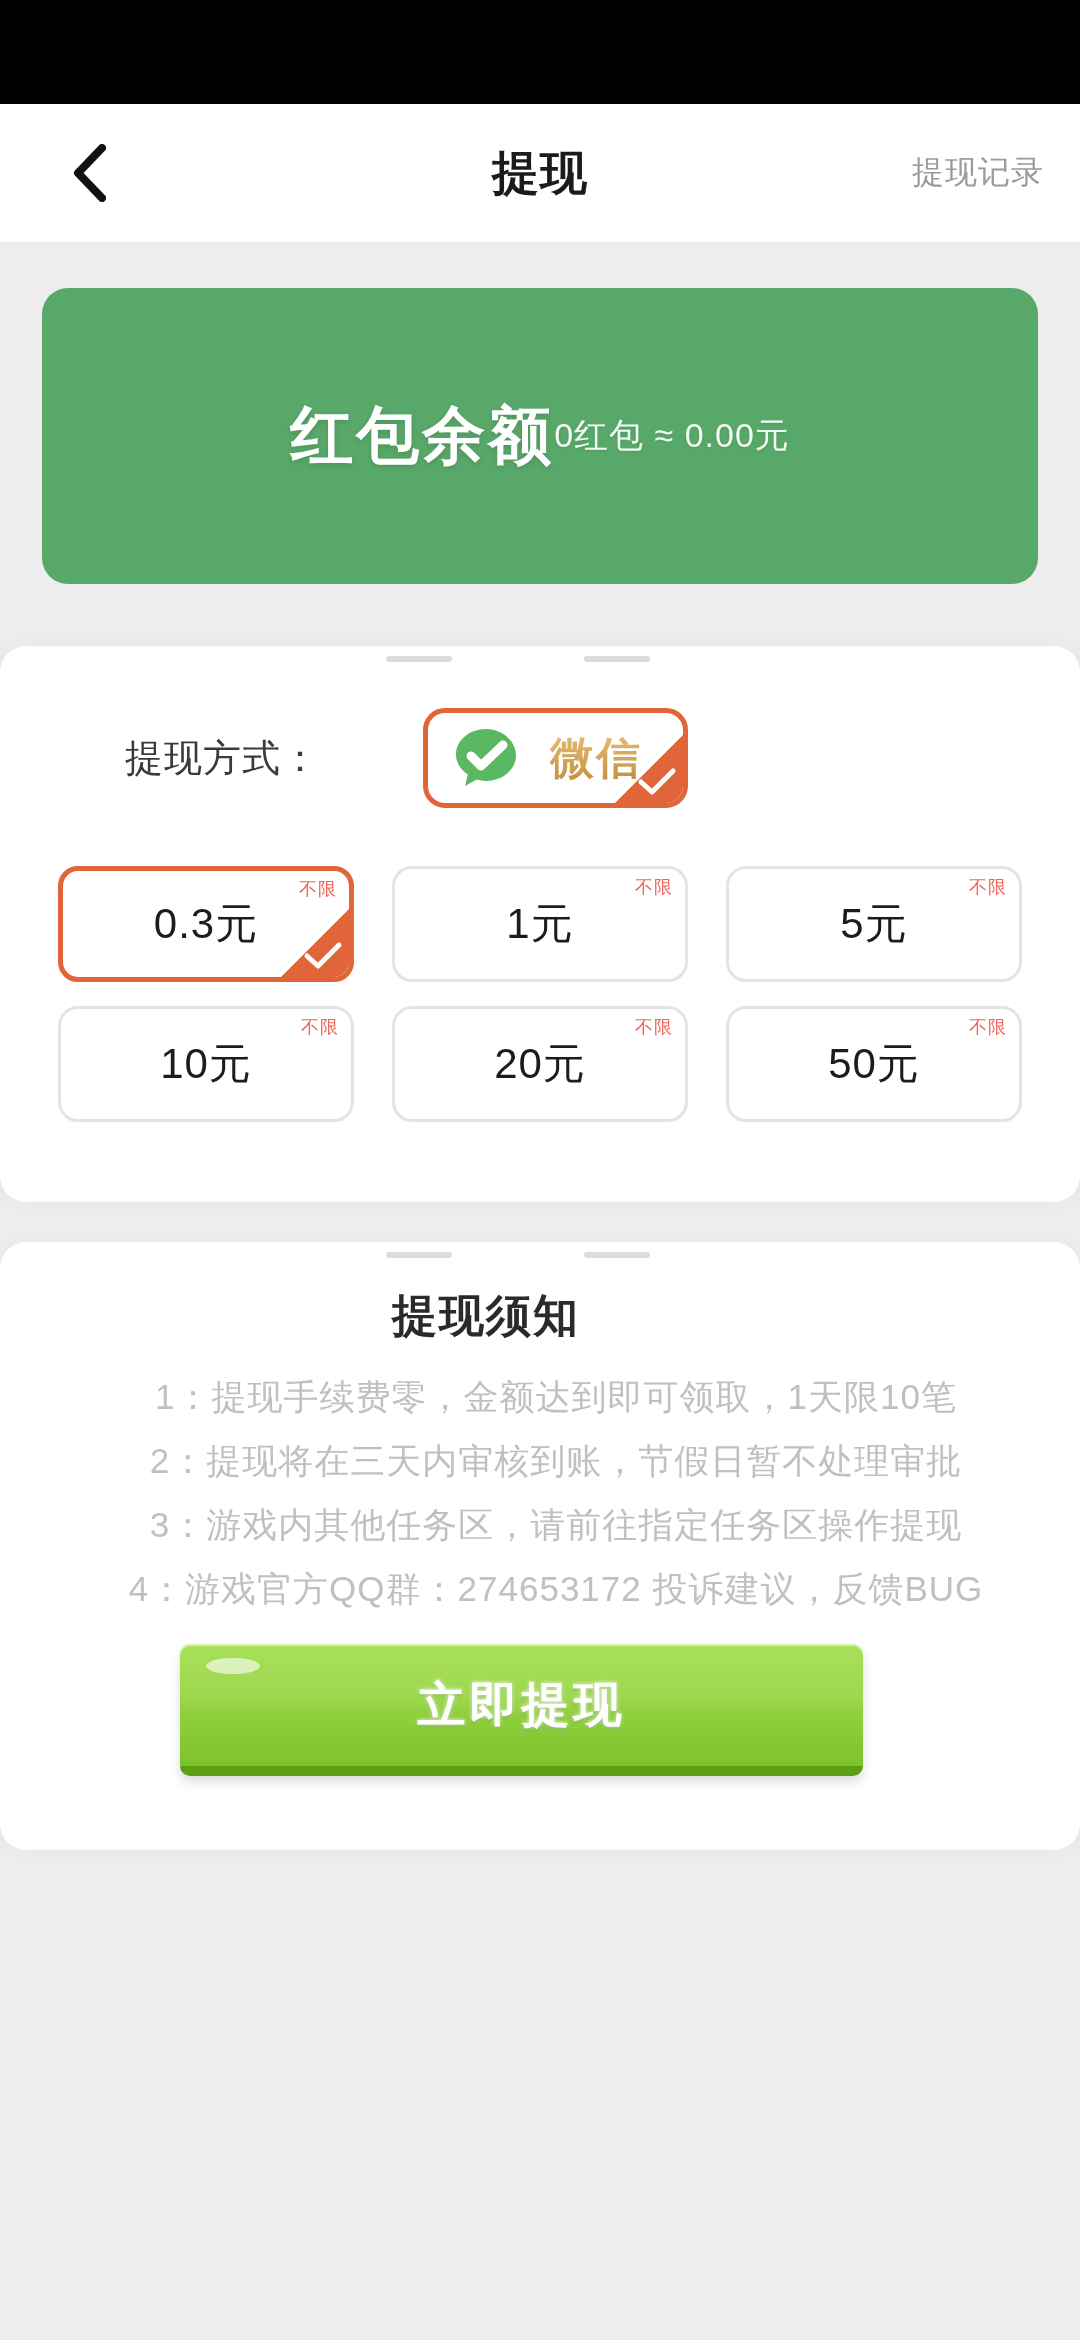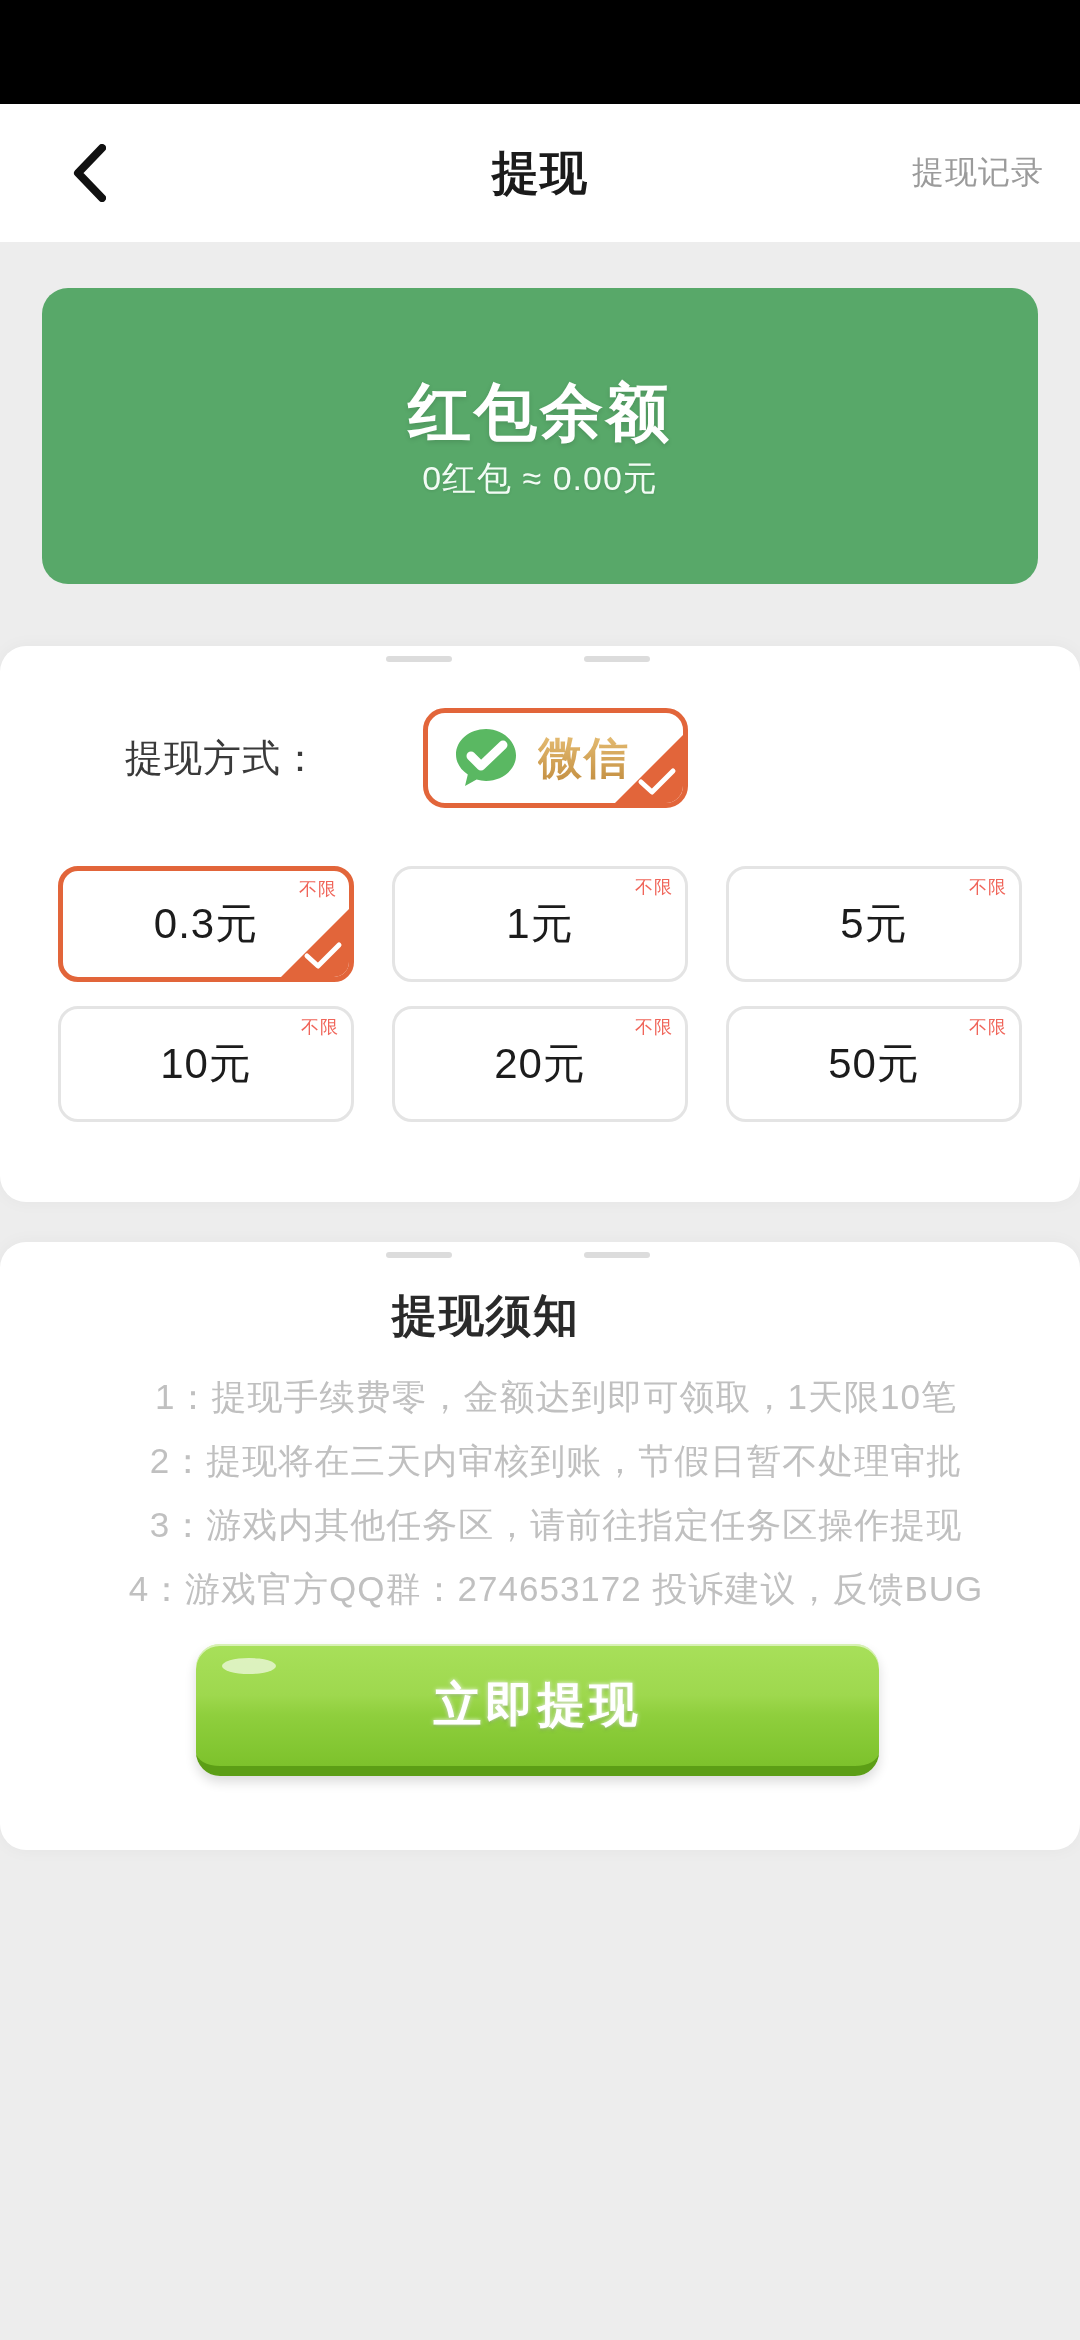--- a/index.html
+++ b/index.html
@@ -32,21 +32,21 @@
   .nav-right {
     position:absolute; right:36px; top:0; height:138px;
     display:flex; align-items:center;
     font-size:32px; color:#9b9b9b; letter-spacing:1px;
   }
 
   
   .balance-card {
     position:absolute; left:42px; top:288px; width:996px; height:296px;
     background:#58a869; border-radius:26px;
-    display:flex; flex-direction:column; align-items:center; justify-content:center;
+    display:flex; flex-direction:row; align-items:center; justify-content:center;
   }
   .balance-title {
     font-size:63px; font-weight:bold; color:#ffffff; letter-spacing:3px;
     text-shadow:0 2px 5px rgba(0,0,0,.13);
   }
   .balance-sub {
     font-size:34px; color:#f2fbf4; letter-spacing:1px;
     text-shadow:0 1px 3px rgba(0,0,0,.10);
   }
 
@@ -74,21 +74,21 @@
     position:absolute; left:125px; font-size:38px; color:#3a3a3a; letter-spacing:1px;
   }
   .method-chip {
     position:absolute; left:423px; top:14px;
     width:265px; height:100px;
     border:5px solid #e2653a; border-radius:22px; background:#fff;
     display:flex; align-items:center; overflow:hidden;
   }
   .wechat-icon { margin-left:22px; width:72px; height:72px; flex:none; }
   .method-name {
-    margin-left:16px; font-size:44px; font-weight:bold; letter-spacing:2px;
+    margin-left:28px; font-size:44px; font-weight:bold; letter-spacing:2px;
     color:#c99a4e;
     background:linear-gradient(180deg,#e8c178 0%,#c08a3c 100%);
     -webkit-background-clip:text; background-clip:text;
     -webkit-text-fill-color:transparent;
   }
   .corner-check {
     position:absolute; right:-2px; bottom:-2px; width:72px; height:72px;
   }
   .corner-check .tri {
     position:absolute; right:0; bottom:0; width:0; height:0;
@@ -121,22 +121,22 @@
   }
   .notice-list { position:absolute; left:16px; top:1373px; width:1080px; }
   .notice-item {
     text-align:center; font-size:35px; color:#c0c0c0;
     line-height:48px; margin-bottom:16px; letter-spacing:1px;
     white-space:nowrap;
   }
 
   
   .submit-btn {
-    position:absolute; left:196px; top:1644px; width:683px; height:132px;
-    border-radius:24px;
+    position:absolute; left:180px; top:1644px; width:683px; height:132px;
+    border-radius:10px;
     background:linear-gradient(180deg,#a8e05a 0%,#9ed84e 42%,#8fcf3d 58%,#7dc22c 100%);
     border-bottom:10px solid #5c9e16;
     box-shadow:0 6px 12px rgba(0,0,0,.14), inset 0 2px 0 rgba(255,255,255,.55);
     display:flex; align-items:center; justify-content:center;
   }
   .submit-btn::after {
     content:""; position:absolute; left:26px; top:14px;
     width:54px; height:16px; border-radius:50%;
     background:rgba(255,255,255,.62);
   }

